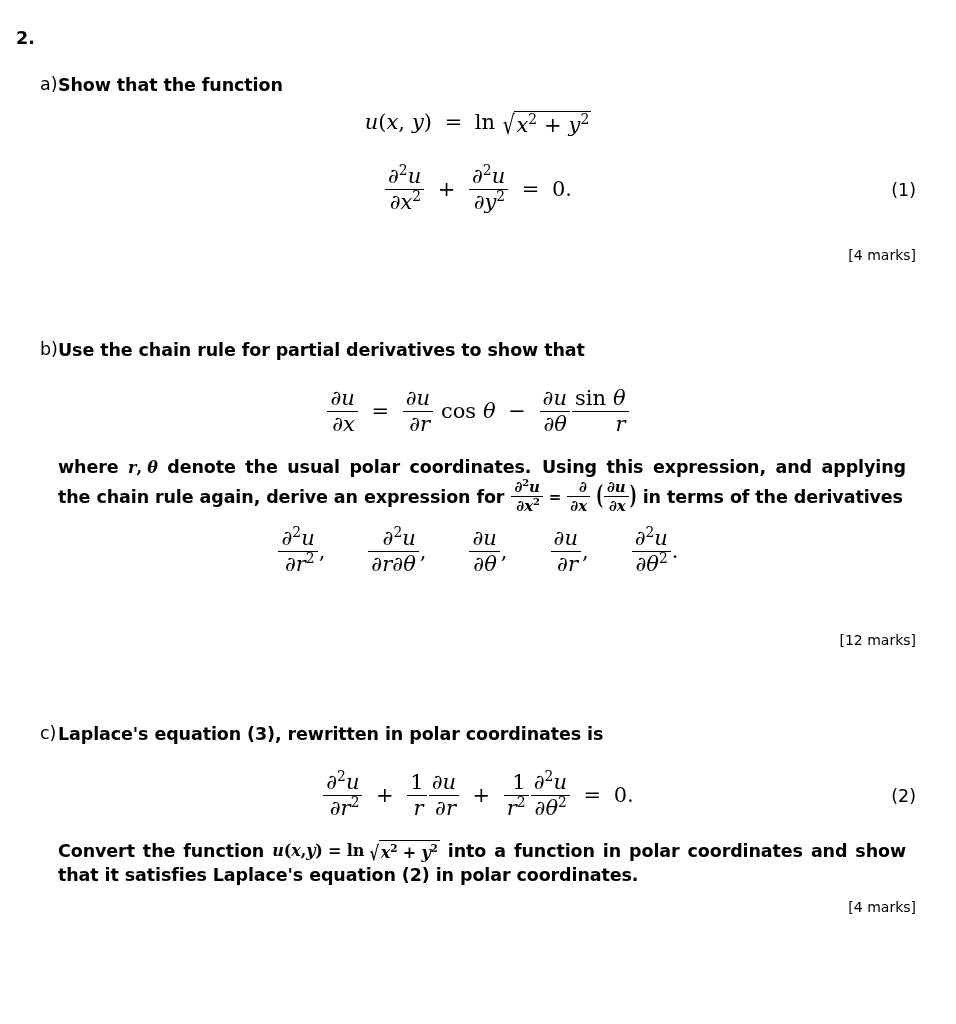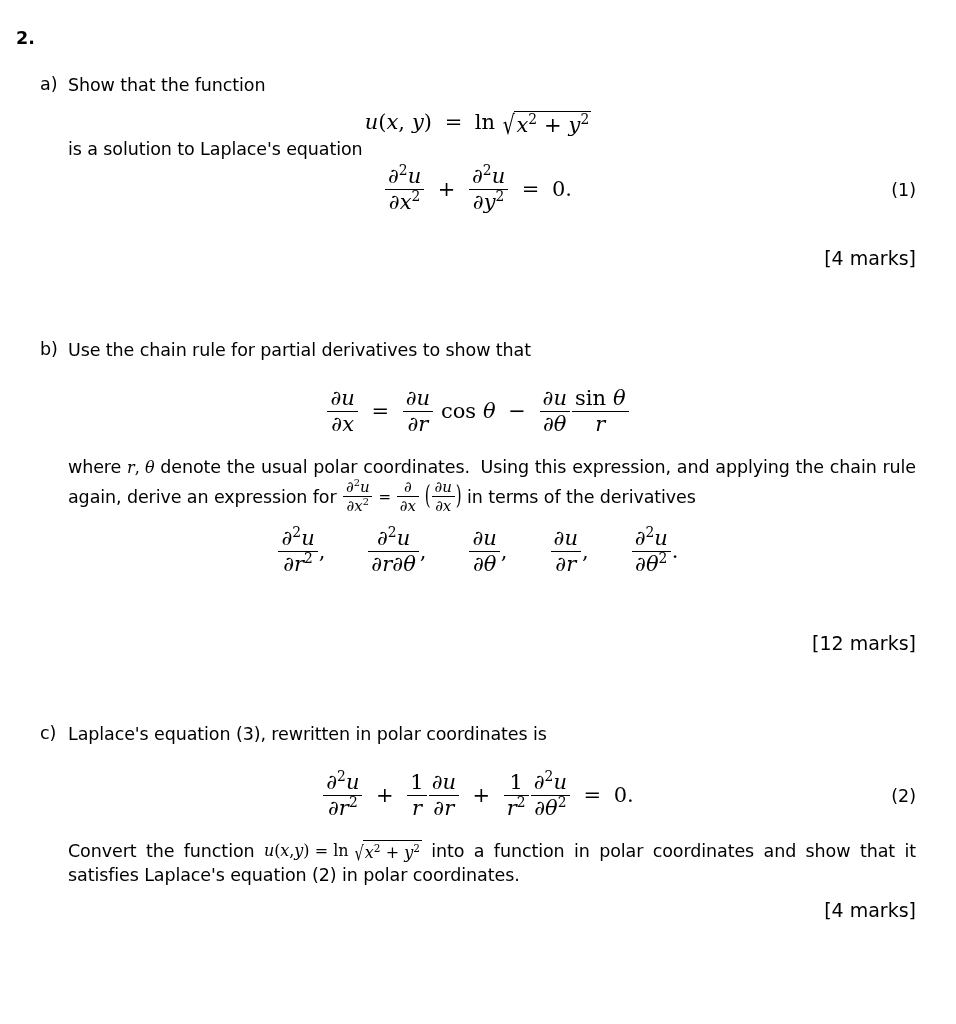--- a/index.html
+++ b/index.html
@@ -44,21 +44,22 @@
   }
   .part-label {
     position: absolute;
     left: 0;
     top: 0;
     width: 28px;
     font-family: "DejaVu Sans", sans-serif;
     font-size: 17.5px;
   }
   .part-body {
-    margin-left: 28px;
+    margin-left: 18px;
+    font-weight: bold;
   }
   .para {
     text-align: justify;
     text-justify: inter-word;
   }
   .para.nojust { text-align: left; }
 
   
   .math {
     font-family: "DejaVu Serif", serif;
@@ -78,21 +79,21 @@
   .display-row {
     position: relative;
     display: block;
     text-align: center;
   }
 
   
   .frac {
     display: inline-block;
     vertical-align: middle;
-    text-align: center;
+    text-align: right;
     line-height: 1.08;
     margin: 0 1px;
     position: relative;
     top: -0.05em;
   }
   .frac > .num {
     display: block;
     padding: 0 3px 1px 3px;
     border-bottom: 1.2px solid #000;
   }
@@ -140,21 +141,21 @@
   .eqnum {
     position: absolute;
     right: 0;
     font-family: "DejaVu Sans", sans-serif;
     font-size: 17.5px;
   }
   .marks {
     position: absolute;
     right: 0;
     font-family: "DejaVu Sans", sans-serif;
-    font-size: 19px;
+    font-size: 14px;
   }
   .sp { display: inline-block; width: 0.33em; }
   .spw { display: inline-block; width: 0.6em; }
   .spxx { display: inline-block; width: 2.0em; }
 </style>
 </head>
 <body>
 
 <div class="page">
 
@@ -166,25 +167,20 @@
       <div class="prose para nojust">Show that the function</div>
     </div>
   </div>
 
   <div class="display display-row" style="position:absolute; left:40px; top:110px; width:876px;">
     <span class="math" aria-label="u(x,y) = ln sqrt(x squared plus y squared)">
       <span class="v">u</span><span class="op">(</span><span class="v">x</span><span class="op">,</span><span class="sp"></span><span class="v">y</span><span class="op">)</span><span class="spw"></span><span class="op">=</span><span class="spw"></span><span class="op">ln</span><span class="sp"></span><span class="sqrt"><span class="radsign">√</span><span class="radicand"><span class="v">x</span><sup class="e">2</sup><span class="sp"></span><span class="op">+</span><span class="sp"></span><span class="v">y</span><sup class="e">2</sup></span></span>
     </span>
   </div>
 
-  <div class="part" style="top:138px;">
-    <div class="part-body">
-      <div class="prose para nojust">is a solution to Laplace's equation</div>
-    </div>
-  </div>
 
   <div class="display display-row" style="position:absolute; left:40px; top:166px; width:876px;">
     <span class="math" aria-label="second partial u by partial x squared plus second partial u by partial y squared equals zero">
       <span class="frac"><span class="num"><span class="op">∂</span><sup class="e">2</sup><span class="v">u</span></span><span class="den"><span class="op">∂</span><span class="v">x</span><sup class="e">2</sup></span></span><span class="spw"></span><span class="op">+</span><span class="spw"></span><span class="frac"><span class="num"><span class="op">∂</span><sup class="e">2</sup><span class="v">u</span></span><span class="den"><span class="op">∂</span><span class="v">y</span><sup class="e">2</sup></span></span><span class="spw"></span><span class="op">=</span><span class="spw"></span><span class="op">0.</span>
     </span>
     <span class="eqnum" style="top:14px;">(1)</span>
   </div>
 
   <div class="marks" style="top:247px; right:40px;">[4 marks]</div>
 

